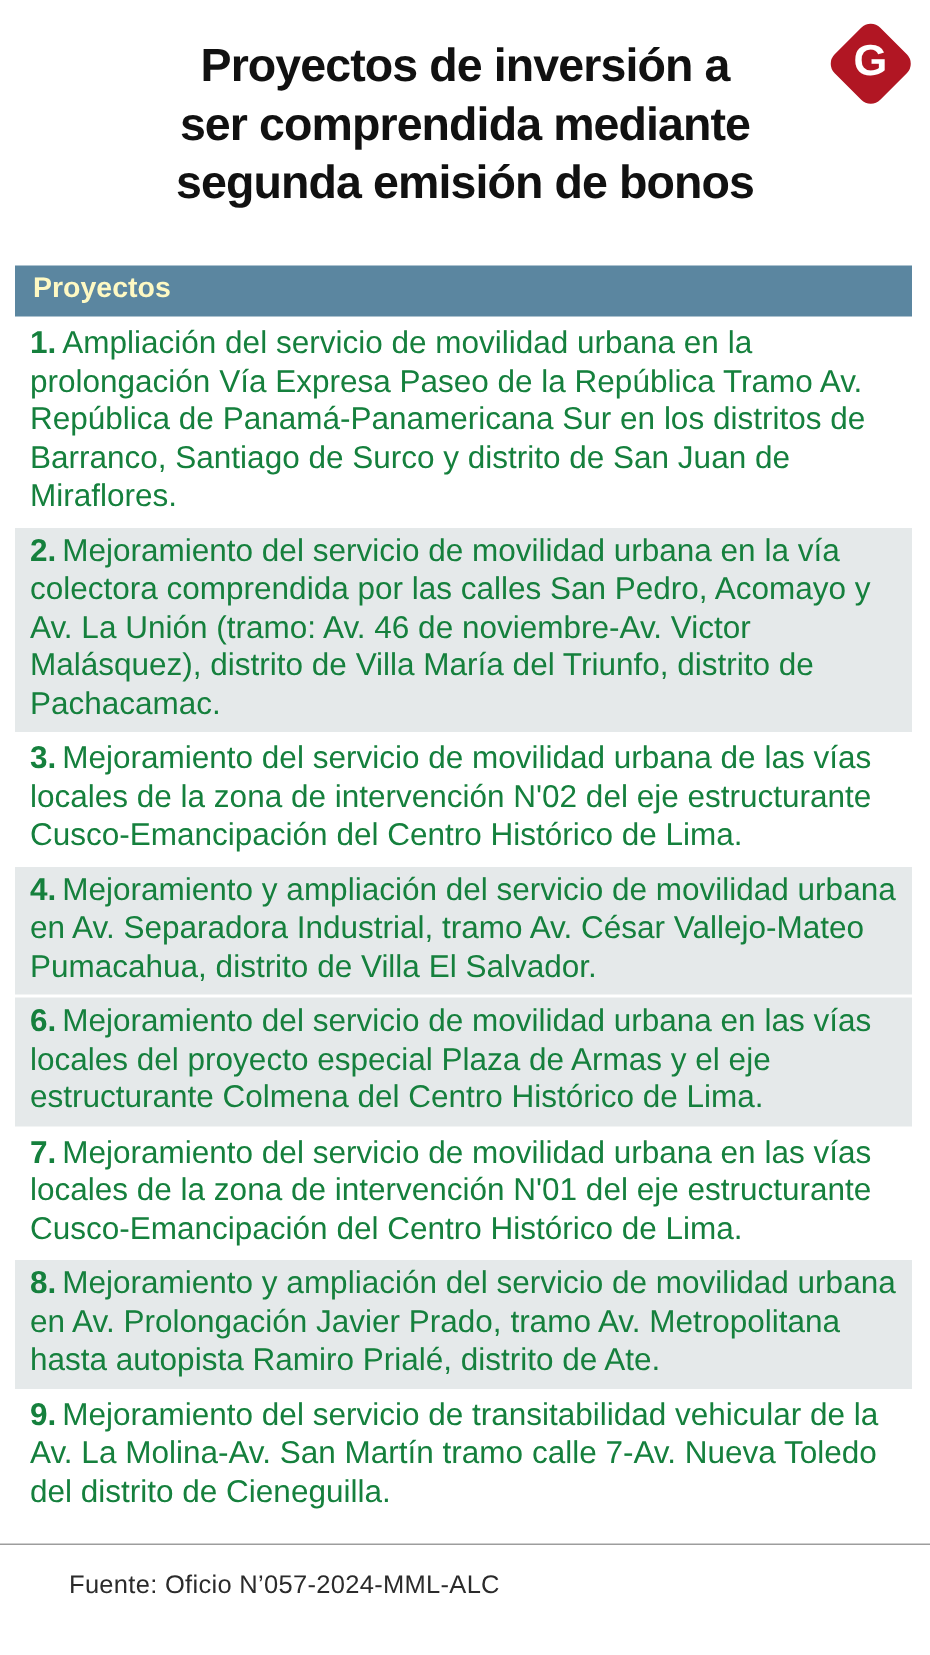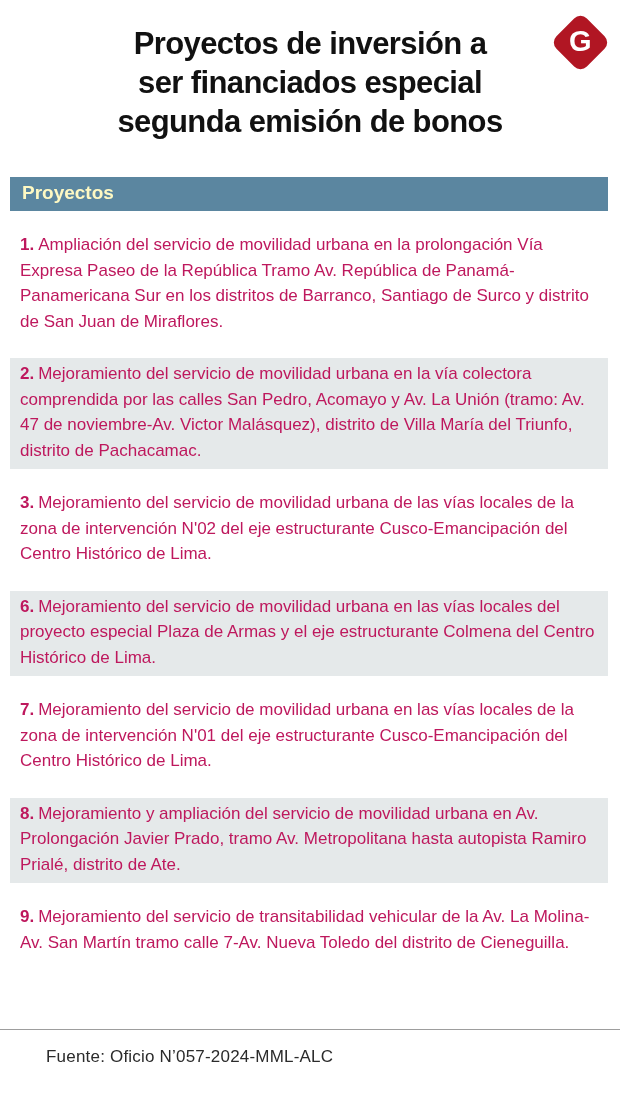--- a/index.html
+++ b/index.html
@@ -44,26 +44,26 @@
   
   .table { margin: 36px 12px 0 10px; }
   .table-header {
     background: #5b86a0;
     color: #fef9c3;
     font-weight: bold;
     font-size: 19px;
     padding: 5px 12px 7px 12px;
   }
   .row {
-    font-size: 17px;
+    font-size: 21px;
     line-height: 25.5px;
     padding: 3px 10px 6px 10px;
-    margin-top: 18px;
+    margin-top: 2px;
     background: #ffffff;
-    color: #be185d;
+    color: #15803d;
   }
   .row.alt { background: #e5e9ea; }
   .row .num { font-weight: bold; margin-right: 4px; }
 
   
   .divider {
     position: absolute;
     left: 0; right: 0; top: 1029px;
     border-top: 1px solid #9d9d9d;
   }
@@ -77,37 +77,38 @@
   }
 </style>
 </head>
 <body>
 
 <div class="page">
 
   <header class="masthead">
     <h1 class="title">
       <span>Proyectos de inversión a</span><br>
-      <span>ser financiados especial</span><br>
+      <span>ser comprendida mediante</span><br>
       <span>segunda emisión de bonos</span>
     </h1>
     <div class="logo">
       <span class="logo-g">G</span>
     </div>
   </header>
 
   <section class="table">
     <div class="table-header">Proyectos</div>
 
     <p class="row"><span class="num">1.</span><span>Ampliación del servicio de movilidad urbana en la prolongación Vía Expresa Paseo de la República Tramo Av. República de Panamá-Panamericana Sur en los distritos de Barranco, Santiago de Surco y distrito de San Juan de Miraflores.</span></p>
 
-    <p class="row alt"><span class="num">2.</span><span>Mejoramiento del servicio de movilidad urbana en la vía colectora comprendida por las calles San Pedro, Acomayo y Av. La Unión (tramo: Av. 47 de noviembre-Av. Victor Malásquez), distrito de Villa María del Triunfo, distrito de Pachacamac.</span></p>
+    <p class="row alt"><span class="num">2.</span><span>Mejoramiento del servicio de movilidad urbana en la vía colectora comprendida por las calles San Pedro, Acomayo y Av. La Unión (tramo: Av. 46 de noviembre-Av. Victor Malásquez), distrito de Villa María del Triunfo, distrito de Pachacamac.</span></p>
 
     <p class="row"><span class="num">3.</span><span>Mejoramiento del servicio de movilidad urbana de las vías locales de la zona de intervención N'02 del eje estructurante Cusco-Emancipación del Centro Histórico de Lima.</span></p>
 
+    <p class="row alt"><span class="num">4.</span><span>Mejoramiento y ampliación del servicio de movilidad urbana en Av. Separadora Industrial, tramo Av. César Vallejo-Mateo Pumacahua, distrito de Villa El Salvador.</span></p>
 
 
     <p class="row alt"><span class="num">6.</span><span>Mejoramiento del servicio de movilidad urbana en las vías locales del proyecto especial Plaza de Armas y el eje estructurante Colmena del Centro Histórico de Lima.</span></p>
 
     <p class="row"><span class="num">7.</span><span>Mejoramiento del servicio de movilidad urbana en las vías locales de la zona de intervención N'01 del eje estructurante Cusco-Emancipación del Centro Histórico de Lima.</span></p>
 
     <p class="row alt"><span class="num">8.</span><span>Mejoramiento y ampliación del servicio de movilidad urbana en Av. Prolongación Javier Prado, tramo Av. Metropolitana hasta autopista Ramiro Prialé, distrito de Ate.</span></p>
 
     <p class="row"><span class="num">9.</span><span>Mejoramiento del servicio de transitabilidad vehicular de la Av. La Molina-Av. San Martín tramo calle 7-Av. Nueva Toledo del distrito de Cieneguilla.</span></p>
   </section>

